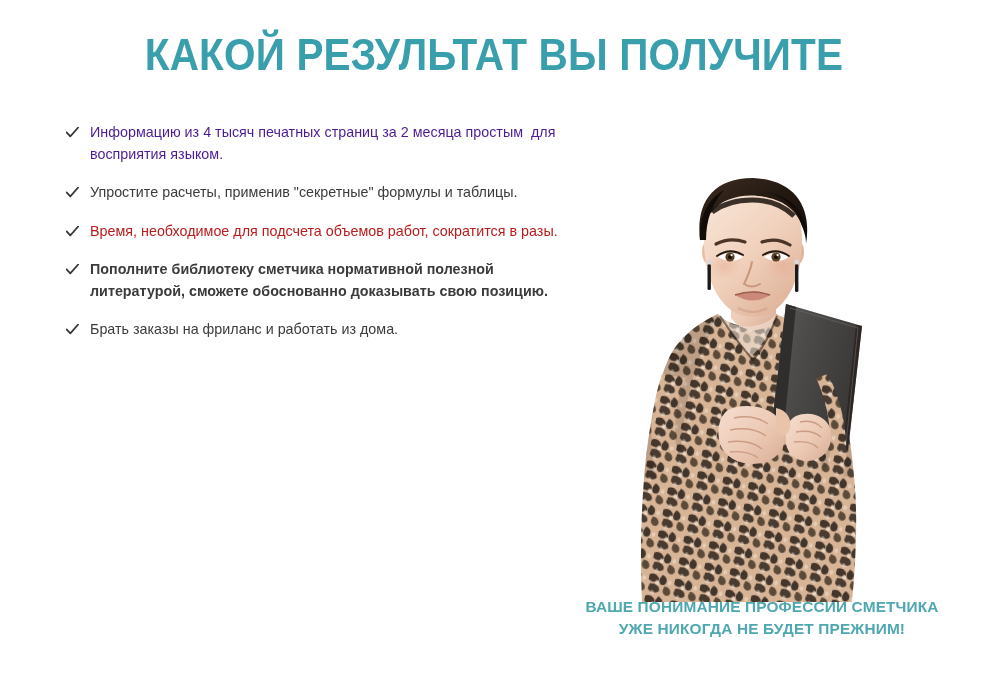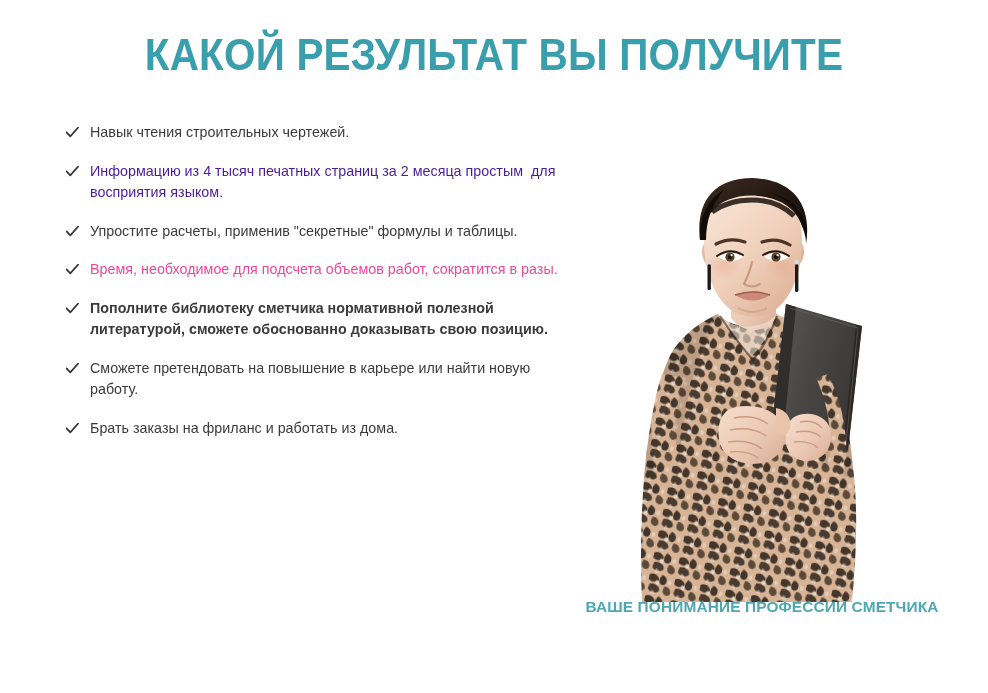--- a/index.html
+++ b/index.html
@@ -99,75 +99,59 @@
 
   .caption-line { display: block; white-space: nowrap; }
 </style>
 </head>
 <body style="background: rgb(255, 255, 255);">
 
 <h1 class="headline" style="color: rgb(58, 159, 172);">КАКОЙ РЕЗУЛЬТАТ ВЫ ПОЛУЧИТЕ</h1>
 
 <ul class="benefits">
 
+
+  <li class="benefit-item" style="color: #4c1d95;">
+    <span class="check-icon" style="color: rgb(51, 51, 51);">
+      <svg width="13" height="11" viewBox="0 0 13 11">
+          <path d="M0.6 5.4 L4.3 9.4 L12.2 0.5" fill="none" stroke="currentColor" stroke-width="1.7" stroke-linecap="round" stroke-linejoin="round"></path>
+        </svg>
+    </span>
+    <span class="benefit-text">Информацию из 4 тысяч печатных страниц за 2 месяца простым  для восприятия языком.</span>
+  </li>
+
   <li class="benefit-item" style="color: rgb(59, 59, 59);">
     <span class="check-icon" style="color: rgb(51, 51, 51);">
       <svg width="13" height="11" viewBox="0 0 13 11">
           <path d="M0.6 5.4 L4.3 9.4 L12.2 0.5" fill="none" stroke="currentColor" stroke-width="1.7" stroke-linecap="round" stroke-linejoin="round"></path>
         </svg>
     </span>
-    <span class="benefit-text">Навык чтения строительных чертежей.</span>
-  </li>
-
-  <li class="benefit-item" style="color: #4c1d95;">
-    <span class="check-icon" style="color: rgb(51, 51, 51);">
-      <svg width="13" height="11" viewBox="0 0 13 11">
-          <path d="M0.6 5.4 L4.3 9.4 L12.2 0.5" fill="none" stroke="currentColor" stroke-width="1.7" stroke-linecap="round" stroke-linejoin="round"></path>
-        </svg>
-    </span>
-    <span class="benefit-text">Информацию из 4 тысяч печатных страниц за 2 месяца простым  для восприятия языком.</span>
-  </li>
-
-  <li class="benefit-item" style="color: rgb(59, 59, 59);">
-    <span class="check-icon" style="color: rgb(51, 51, 51);">
-      <svg width="13" height="11" viewBox="0 0 13 11">
-          <path d="M0.6 5.4 L4.3 9.4 L12.2 0.5" fill="none" stroke="currentColor" stroke-width="1.7" stroke-linecap="round" stroke-linejoin="round"></path>
-        </svg>
-    </span>
     <span class="benefit-text">Упростите расчеты, применив "секретные" формулы и таблицы.</span>
   </li>
 
-  <li class="benefit-item" style="color: #ec4899;">
+  <li class="benefit-item" style="color: #b91c1c;">
     <span class="check-icon" style="color: rgb(51, 51, 51);">
       <svg width="13" height="11" viewBox="0 0 13 11">
           <path d="M0.6 5.4 L4.3 9.4 L12.2 0.5" fill="none" stroke="currentColor" stroke-width="1.7" stroke-linecap="round" stroke-linejoin="round"></path>
         </svg>
     </span>
     <span class="benefit-text">Время, необходимое для подсчета объемов работ, сократится в разы.</span>
   </li>
 
   <li class="benefit-item" style="color: rgb(59, 59, 59); font-weight: bold;">
     <span class="check-icon" style="color: rgb(51, 51, 51);">
       <svg width="13" height="11" viewBox="0 0 13 11">
           <path d="M0.6 5.4 L4.3 9.4 L12.2 0.5" fill="none" stroke="currentColor" stroke-width="1.7" stroke-linecap="round" stroke-linejoin="round"></path>
         </svg>
     </span>
     <span class="benefit-text">Пополните библиотеку сметчика нормативной полезной литературой, сможете обоснованно доказывать свою позицию.</span>
   </li>
 
 
 
-  <li class="benefit-item" style="color: rgb(59, 59, 59);">
-    <span class="check-icon" style="color: rgb(51, 51, 51);">
-      <svg width="13" height="11" viewBox="0 0 13 11">
-          <path d="M0.6 5.4 L4.3 9.4 L12.2 0.5" fill="none" stroke="currentColor" stroke-width="1.7" stroke-linecap="round" stroke-linejoin="round"></path>
-        </svg>
-    </span>
-    <span class="benefit-text">Сможете претендовать на повышение в карьере или найти новую работу.</span>
-  </li>
 
   <li class="benefit-item" style="color: rgb(59, 59, 59);">
     <span class="check-icon" style="color: rgb(51, 51, 51);">
       <svg width="13" height="11" viewBox="0 0 13 11">
           <path d="M0.6 5.4 L4.3 9.4 L12.2 0.5" fill="none" stroke="currentColor" stroke-width="1.7" stroke-linecap="round" stroke-linejoin="round"></path>
         </svg>
     </span>
     <span class="benefit-text">Брать заказы на фриланс и работать из дома.</span>
   </li>
 
@@ -332,13 +316,14 @@
       <path d="M128 264 q22 -3 34 7" fill="none" stroke="#cb9c83" stroke-width="1.5"></path>
       <path d="M130 274 q18 -2 28 6" fill="none" stroke="#cb9c83" stroke-width="1.3"></path>
 
       <path d="M176 230 C 186 232, 192 240, 190 250 C 188 258, 180 260, 176 254 Z" fill="#e9c3aa"></path>
     </g>
   </svg>
 </div>
 
 <div class="caption" style="color: rgb(78, 167, 177);">
   <span class="caption-line">ВАШЕ ПОНИМАНИЕ ПРОФЕССИИ СМЕТЧИКА</span>
+  <span class="caption-line">УЖЕ НИКОГДА НЕ БУДЕТ ПРЕЖНИМ!</span>
 </div>
 
 </body></html>

